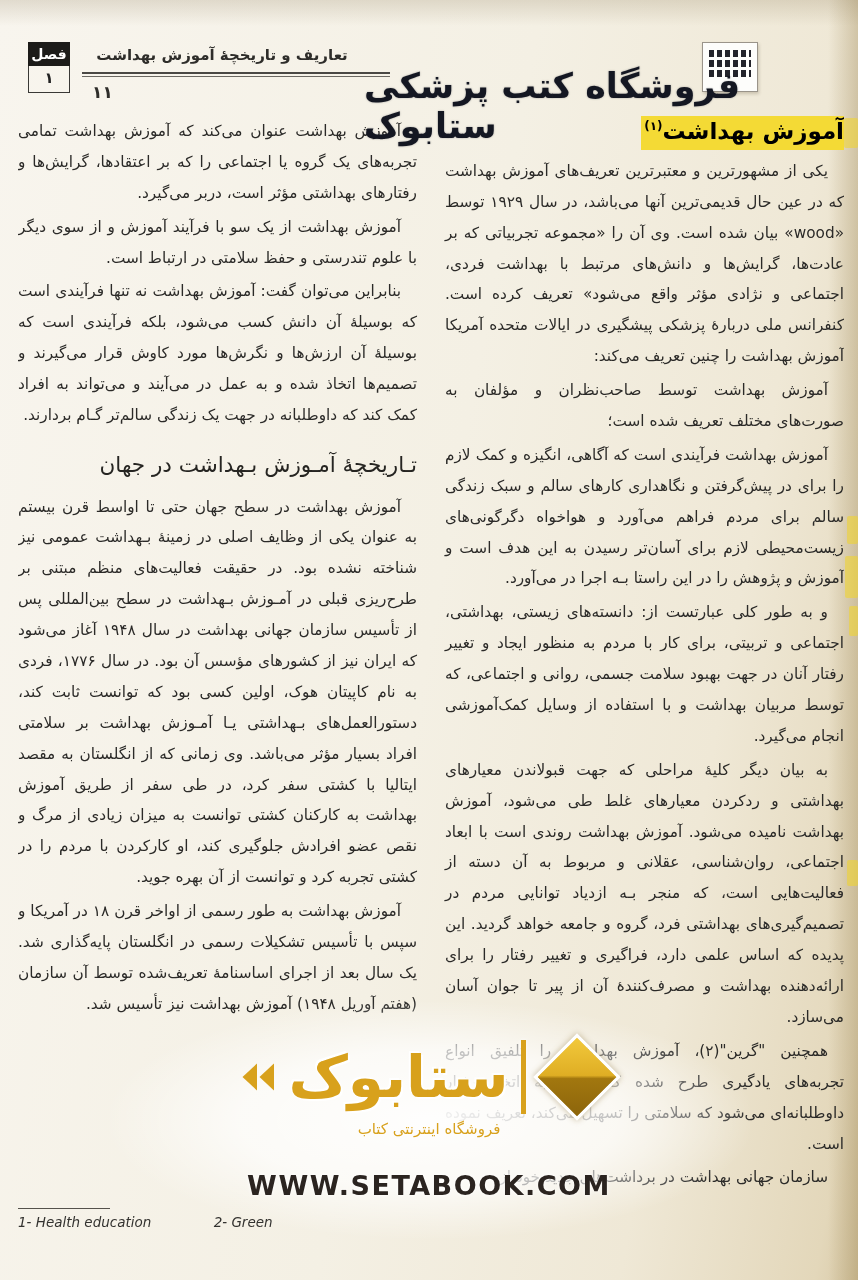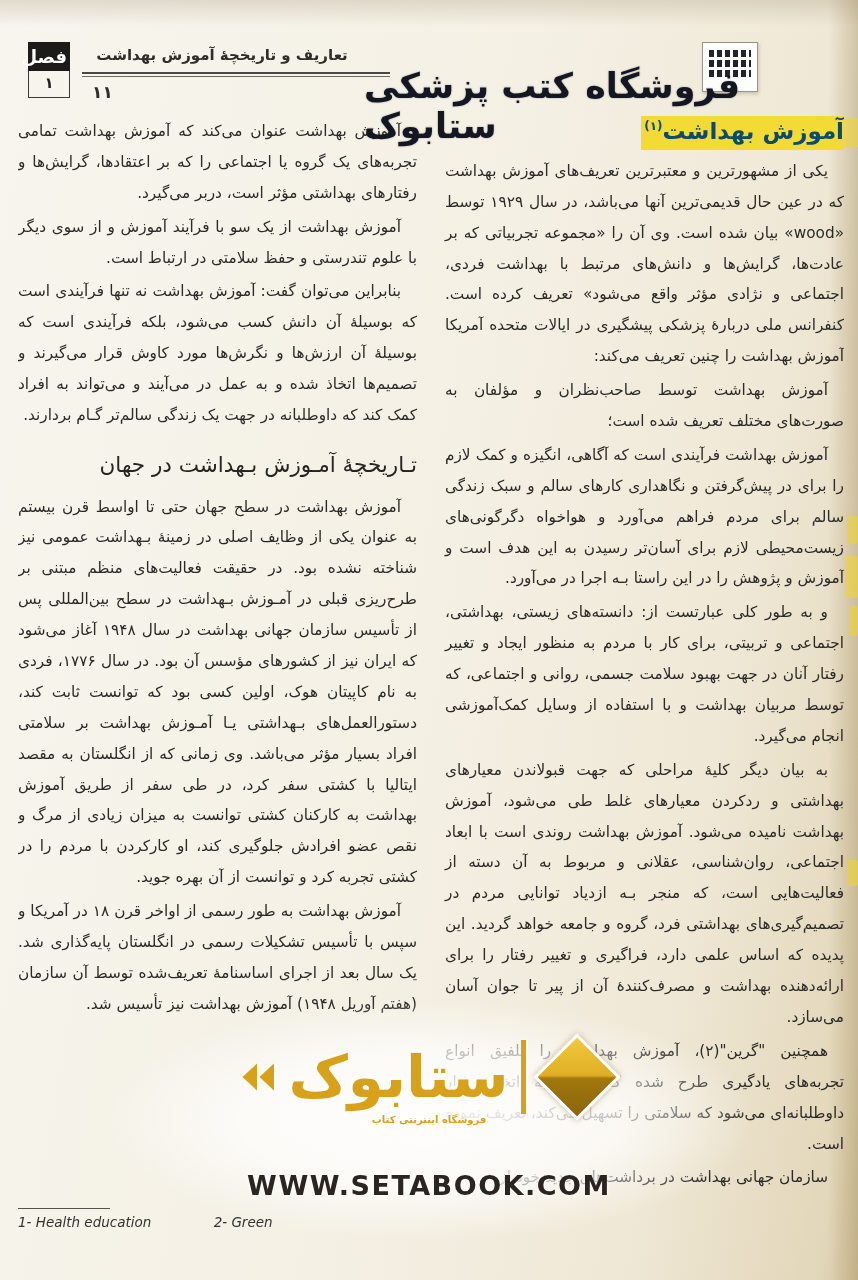--- a/index.html
+++ b/index.html
@@ -8,21 +8,21 @@
     background:linear-gradient(100deg,#f8f5ee 0%,#f4f0e4 50%,#efe8d6 78%,#e3d7ba 96%,#d8c9a6 100%);
     font-family:"DejaVu Sans",sans-serif;color:#2b2a28;direction:rtl;
   }
   .edge-shade{position:absolute;top:0;right:0;width:30px;height:100%;
     background:linear-gradient(to left,rgba(140,115,60,.30),rgba(140,115,60,0));pointer-events:none;}
   .top-shade{position:absolute;top:0;left:0;width:100%;height:26px;
     background:linear-gradient(to bottom,rgba(120,100,60,.18),rgba(120,100,60,0));pointer-events:none;}
 
   
   .chapter-box{position:absolute;top:42px;left:28px;width:42px;text-align:center;font-weight:bold;}
-  .chapter-label{display:block;background:#1c1b19;color:#fff;font-size:18px;padding:3px 2px;border:1px solid #1c1b19;}
+  .chapter-label{display:block;background:#1c1b19;color:#fff;font-size:14px;padding:3px 2px;border:1px solid #1c1b19;}
   .chapter-num{display:block;border:1.5px solid #3a3936;border-top:none;font-size:15px;padding:3px 0 5px;color:#222;}
   .header-title{position:absolute;top:46px;left:72px;width:300px;text-align:center;
     font-size:15px;font-weight:bold;color:#2e2d2a;}
   .header-rule{position:absolute;top:72px;left:82px;width:308px;height:2px;background:#4a4844;}
   .header-rule2{position:absolute;top:76px;left:82px;width:308px;height:1px;background:#6b6862;}
   .page-number{position:absolute;top:82px;left:92px;font-size:17px;font-weight:bold;color:#2e2d2a;}
 
   .stamp{position:absolute;top:42px;right:100px;width:56px;height:50px;background:#fdfdfb;
     border:1px solid #9a948a;box-shadow:1px 2px 3px rgba(90,80,50,.25);padding:4px;box-sizing:border-box;}
   .stamp i{display:block;height:7px;margin:3px 2px;background:
@@ -32,21 +32,21 @@
     font-size:35px;font-weight:bold;color:#141722;letter-spacing:.5px;
     text-shadow:0 0 2px rgba(20,23,34,.35);z-index:6;}
 
   
   .columns{position:absolute;top:116px;right:14px;left:18px;height:1100px;overflow:hidden;
     display:flex;gap:28px;}
   .col{width:50%;font-size:15.3px;line-height:2.02;text-align:justify;}
   .col p{margin:0 0 3px;text-indent:16px;}
   .col-heading{margin:0 0 6px;text-indent:0;}
   .hl{background:#f4da35;box-shadow:0 0 0 3px #f4da35;display:inline-block;
-    font-size:23px;font-weight:bold;color:#0c4a6e;line-height:1.35;}
+    font-size:23px;font-weight:bold;color:#000000;line-height:1.35;}
   .hl sup{font-size:12px;font-weight:bold;}
   .sec-heading{font-size:21.5px;font-weight:normal;color:#262522;line-height:1.75;margin:15px 0 8px;text-align:right;}
 
   
   .mark{position:absolute;right:0;background:rgba(243,213,40,.55);border-radius:2px;pointer-events:none;}
   .m1{top:118px;width:14px;height:30px;}
   .m2{top:516px;width:11px;height:28px;}
   .m3{top:556px;width:13px;height:42px;}
   .m4{top:606px;width:9px;height:30px;}
   .m5{top:860px;width:11px;height:26px;}
@@ -60,21 +60,21 @@
   .logo-chevrons::before,.logo-chevrons::after{content:"";position:absolute;top:6px;width:15px;height:28px;
     background:#d8a11c;clip-path:polygon(100% 0,0 50%,100% 100%);}
   .logo-chevrons::before{left:0;}
   .logo-chevrons::after{left:17px;}
   .logo-text{font-size:58px;font-weight:bold;color:#d8a11c;line-height:1;
     text-shadow:0 0 5px rgba(255,255,255,.95),2px 2px 0 rgba(255,255,255,.9),-2px -2px 0 rgba(255,255,255,.9);}
   .logo-divider{width:5px;height:74px;background:#d8a11c;box-shadow:0 0 4px rgba(255,255,255,.8);}
   .logo-diamond{width:56px;height:56px;transform:rotate(45deg);margin:0 8px;
     background:linear-gradient(135deg,#f2c93c 0%,#dfae24 48%,#a2770f 52%,#8c650b 100%);
     border:3px solid #fff;box-shadow:0 0 6px rgba(120,90,20,.4);}
-  .logo-subtitle{margin-top:0;font-size:10px;font-weight:bold;color:#d8a11c;
+  .logo-subtitle{margin-top:6px;font-size:15px;font-weight:normal;color:#d8a11c;
     text-shadow:0 0 3px rgba(255,255,255,.9);}
   .site-url{position:absolute;top:1170px;left:0;right:0;z-index:5;text-align:center;direction:ltr;
     font-size:27px;font-weight:bold;letter-spacing:1.5px;color:#2b2420;
     text-shadow:0 0 4px rgba(255,255,255,.95);}
 
   
   .footnote-rule{position:absolute;top:1208px;left:18px;width:92px;height:1px;background:#55524c;}
   .footnotes{position:absolute;top:1214px;left:18px;direction:ltr;font-size:13.5px;color:#33322f;z-index:6;font-style:italic;}
   .footnotes span{margin-right:58px;}
 </style>

